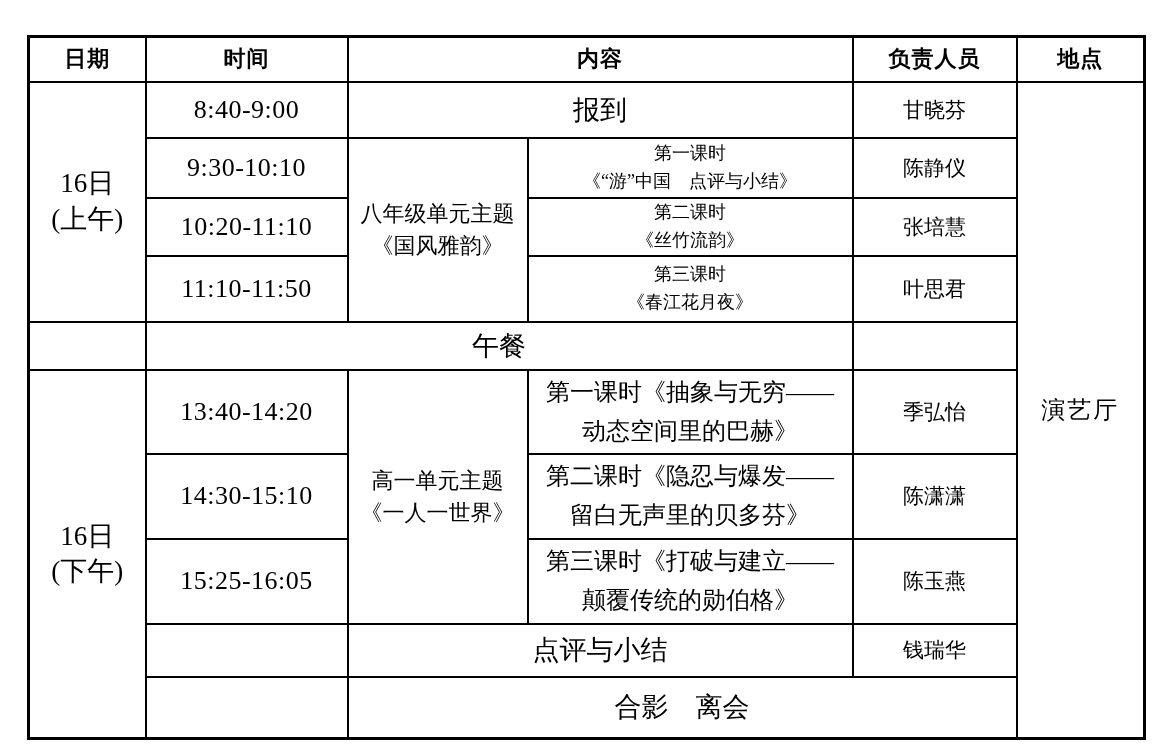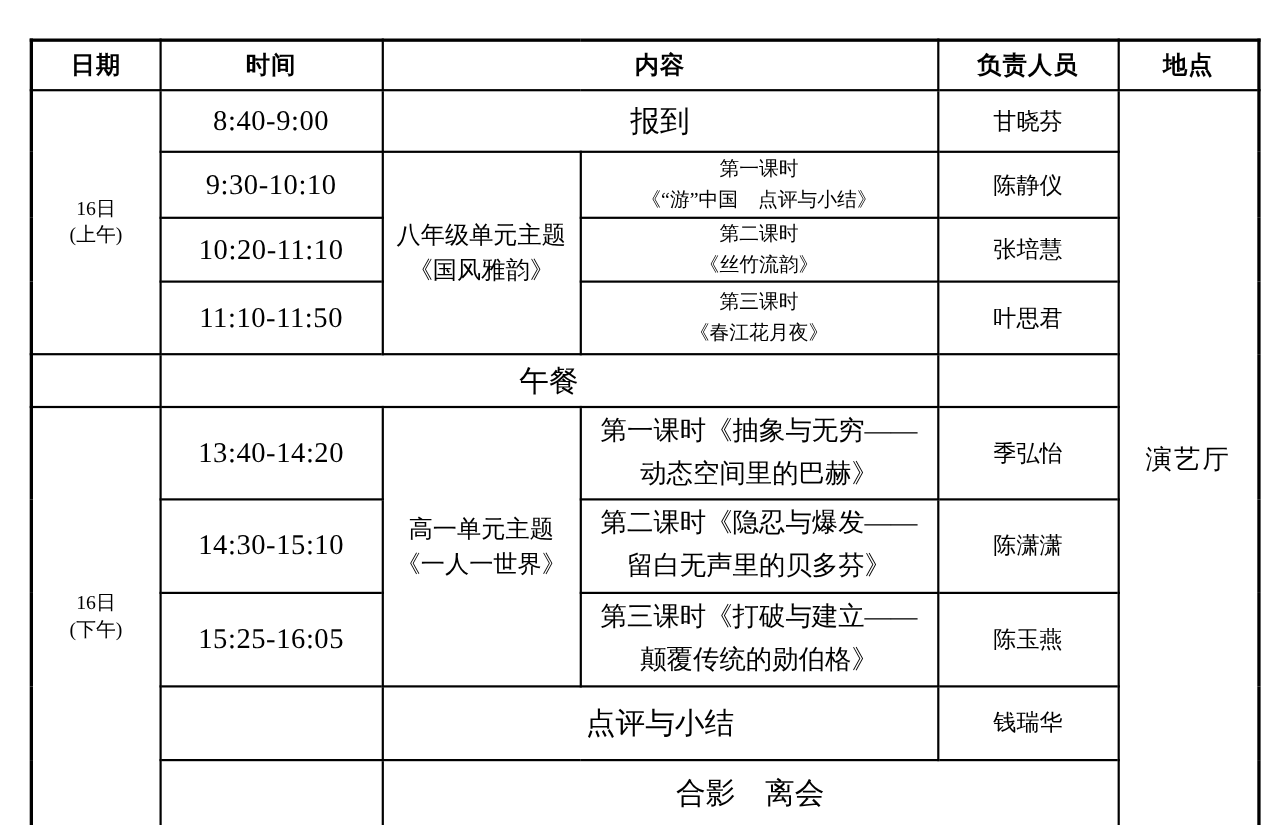--- a/index.html
+++ b/index.html
@@ -37,30 +37,30 @@
   
   tr.r-h   { height: 45px; }
   tr.r-reg { height: 56px; }
   tr.r-am1 { height: 60px; }
   tr.r-am2 { height: 58px; }
   tr.r-am3 { height: 66px; }
   tr.r-lun { height: 48px; }
   tr.r-pm1 { height: 84px; }
   tr.r-pm2 { height: 85px; }
   tr.r-pm3 { height: 85px; }
-  tr.r-rev { height: 67px; }
+  tr.r-rev { height: 53px; }
   tr.r-cls { height: 62px; }
 
   th.hdr {
     font-size: 22px;
     font-weight: bold;
     letter-spacing: 1px;
   }
   td.date {
-    font-size: 18px;
+    font-size: 27px;
     line-height: 1.3;
   }
   td.date-am { padding-top: 34px; }
   td.date-pm { padding-bottom: 112px; }
   td.time {
     font-size: 26px;
     letter-spacing: 0.5px;
   }
   td.event {
     font-size: 27px;

